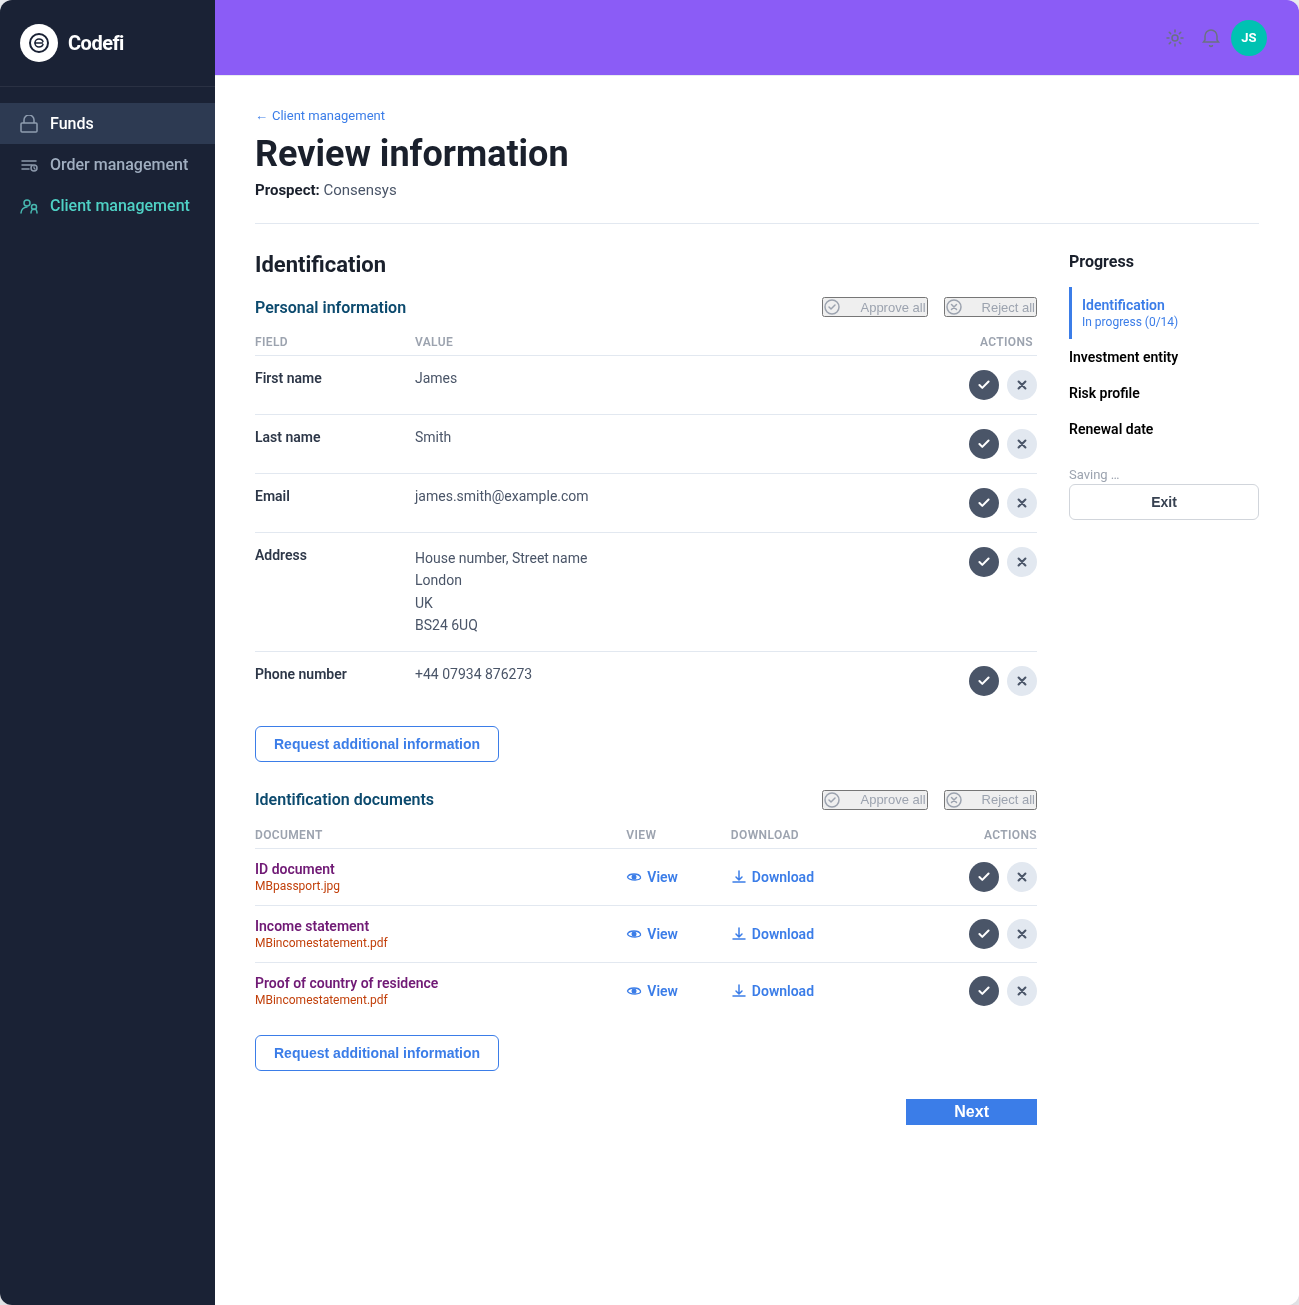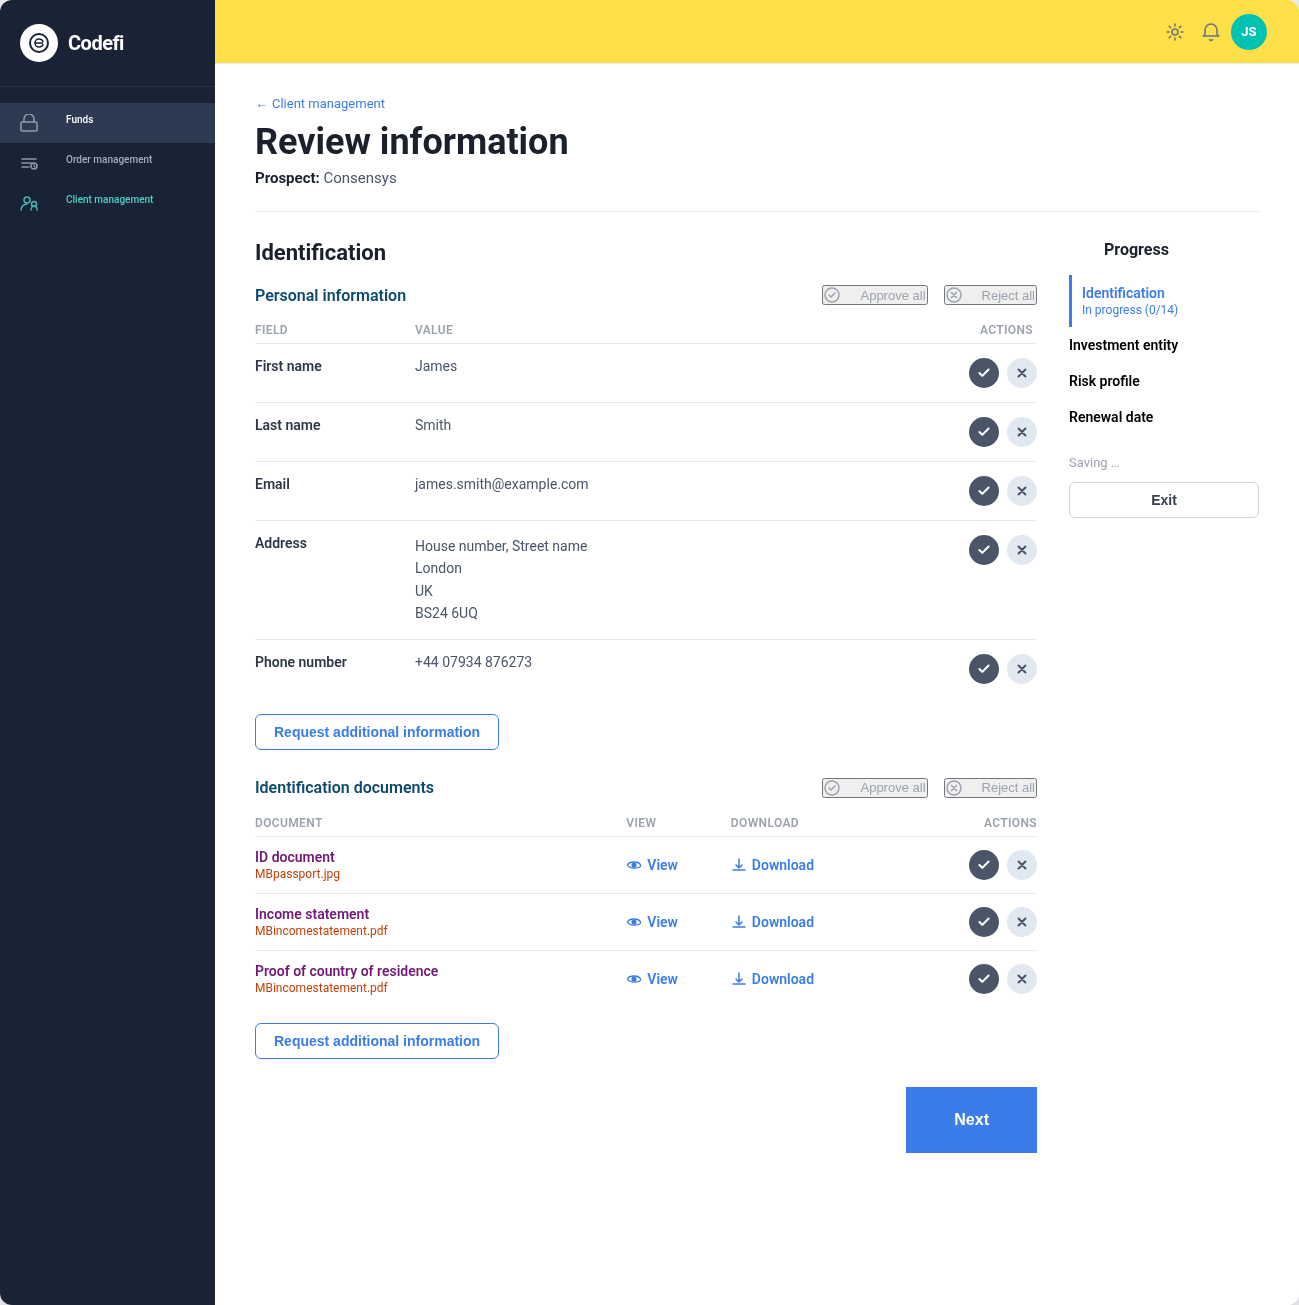--- a/index.html
+++ b/index.html
@@ -5,27 +5,27 @@
     * { box-sizing: border-box; margin: 0; padding: 0; }
     body { font-family: -apple-system, BlinkMacSystemFont, 'Segoe UI', Roboto, sans-serif; background: #f0f2f5; display: flex; justify-content: center; align-items: center; min-height: 100vh; }
     .app-container { width: 1299px; height: 1305px; display: flex; border-radius: 12px; overflow: hidden; box-shadow: 0 8px 40px rgba(0,0,0,0.18); background: #fff; position: relative; }
     
     .sidebar { width: 215px; background: #1a2235; display: flex; flex-direction: column; padding: 0; flex-shrink: 0; }
     .sidebar-logo { padding: 24px 20px; display: flex; align-items: center; gap: 10px; border-bottom: 1px solid rgba(255,255,255,0.07); }
     .logo-icon { width: 38px; height: 38px; background: #fff; border-radius: 50%; display: flex; align-items: center; justify-content: center; }
     .logo-icon svg { width: 24px; height: 24px; }
     .logo-text { color: #fff; font-size: 20px; font-weight: 700; letter-spacing: -0.5px; }
     .sidebar-nav { padding: 16px 0; flex: 1; }
-    .nav-item { display: flex; align-items: flex-start; gap: 28px; padding: 11px 20px; cursor: pointer; color: #a0aec0; font-size: 10px; font-weight: 500; transition: background 0.15s; }
+    .nav-item { display: flex; align-items: flex-end; gap: 12px; padding: 11px 20px; cursor: pointer; color: #a0aec0; font-size: 16px; font-weight: 500; transition: background 0.15s; }
     .nav-item.active { background: #2d3a52; color: #fff; }
     .nav-item.highlighted { color: #4fd1c5; }
     .nav-icon { width: 18px; height: 18px; flex-shrink: 0; opacity: 0.85; }
     
     .main { flex: 1; display: flex; flex-direction: column; background: #fff; overflow: hidden; }
-    .topbar { height: 64px; display: flex; align-items: center; justify-content: flex-end; padding: 0 32px; gap: 4px; border-bottom: 1px solid #e8ecf0; background: #fde047; }
+    .topbar { height: 76px; display: flex; align-items: center; justify-content: flex-end; padding: 0 32px; gap: 4px; border-bottom: 1px solid #e8ecf0; background: #8b5cf6; }
     .topbar-icon { width: 32px; height: 32px; display: flex; align-items: center; justify-content: center; cursor: pointer; color: #6b7280; }
     .avatar { width: 36px; height: 36px; border-radius: 50%; background: #00c2b2; display: flex; align-items: center; justify-content: center; color: #fff; font-size: 13px; font-weight: 700; cursor: pointer; }
     .content-area { flex: 1; overflow-y: auto; padding: 32px 40px 40px 40px; display: flex; flex-direction: column; gap: 0; }
     .breadcrumb { font-size: 13px; color: #3b7de8; margin-bottom: 10px; cursor: pointer; display: flex; align-items: center; gap: 4px; }
     .page-title { font-size: 36px; font-weight: 700; color: #1a202c; margin-bottom: 6px; }
     .prospect-line { font-size: 15px; color: #4a5568; margin-bottom: 24px; }
     .prospect-line strong { font-weight: 700; color: #1a202c; }
     hr.divider { border: none; border-top: 1px solid #e2e8f0; margin-bottom: 28px; }
     
     .main-layout { display: flex; gap: 32px; }
@@ -61,31 +61,31 @@
     .doc-table thead tr th { font-size: 12px; font-weight: 600; color: #9ca3af; text-transform: uppercase; letter-spacing: 0.03em; padding: 6px 0; border-bottom: 1px solid #e2e8f0; text-align: left; }
     .doc-table thead tr th.actions-col { text-align: right; }
     .doc-table tbody tr { border-bottom: 1px solid #e2e8f0; }
     .doc-table tbody tr:last-child { border-bottom: none; }
     .doc-table tbody tr td { padding: 12px 0; font-size: 14px; color: #2d3748; vertical-align: middle; }
     .doc-name { font-weight: 600; font-size: 14px; color: #701a75; }
     .doc-filename { font-size: 12px; color: #c2410c; margin-top: 2px; }
     .view-link, .download-link { display: flex; align-items: center; gap: 5px; color: #3b7de8; font-size: 14px; font-weight: 600; cursor: pointer; text-decoration: none; }
     .view-link svg, .download-link svg { width: 16px; height: 16px; }
     .doc-actions-cell { text-align: right; }
-    .progress-title { font-size: 16px; font-weight: 700; color: #1a202c; margin-bottom: 16px; margin-left: 35px; }
+    .progress-title { font-size: 16px; font-weight: 700; color: #1a202c; margin-bottom: 16px; }
     .progress-item { padding: 10px 0; font-size: 14px; color: #000000; cursor: pointer; }
     .progress-item.active { color: #3b7de8; border-left: 3px solid #3b7de8; padding-left: 10px; font-weight: 600; }
     .progress-item-label { font-weight: 600; font-size: 14px; }
     .progress-item-sub { font-size: 12px; font-weight: 400; margin-top: 2px; }
     .progress-item.active .progress-item-sub { color: #3b7de8; }
-    .saving-text { font-size: 13px; color: #9ca3af; margin-top: 20px; margin-bottom: 12px; }
+    .saving-text { font-size: 13px; color: #9ca3af; margin-top: 20px; margin-bottom: 2px; }
     .exit-btn { width: 100%; padding: 9px 0; border: 1.5px solid #d1d5db; background: #fff; border-radius: 6px; font-size: 14px; font-weight: 600; color: #374151; cursor: pointer; }
     
     .next-btn-row { display: flex; justify-content: flex-end; margin-top: 24px; }
-    .next-btn { padding: 24px 48px; background: #3b7de8; color: #fff; border: none; border-radius: 0; font-size: 16px; font-weight: 700; cursor: pointer; }
+    .next-btn { padding: 4px 48px; background: #3b7de8; color: #fff; border: none; border-radius: 0; font-size: 16px; font-weight: 700; cursor: pointer; }
     .address-lines { line-height: 1.6; }
   </style>
 </head>
 <body>
 
 <div class="app-container">
 
   <div class="sidebar">
     <div class="sidebar-logo">
       <div class="logo-icon">

